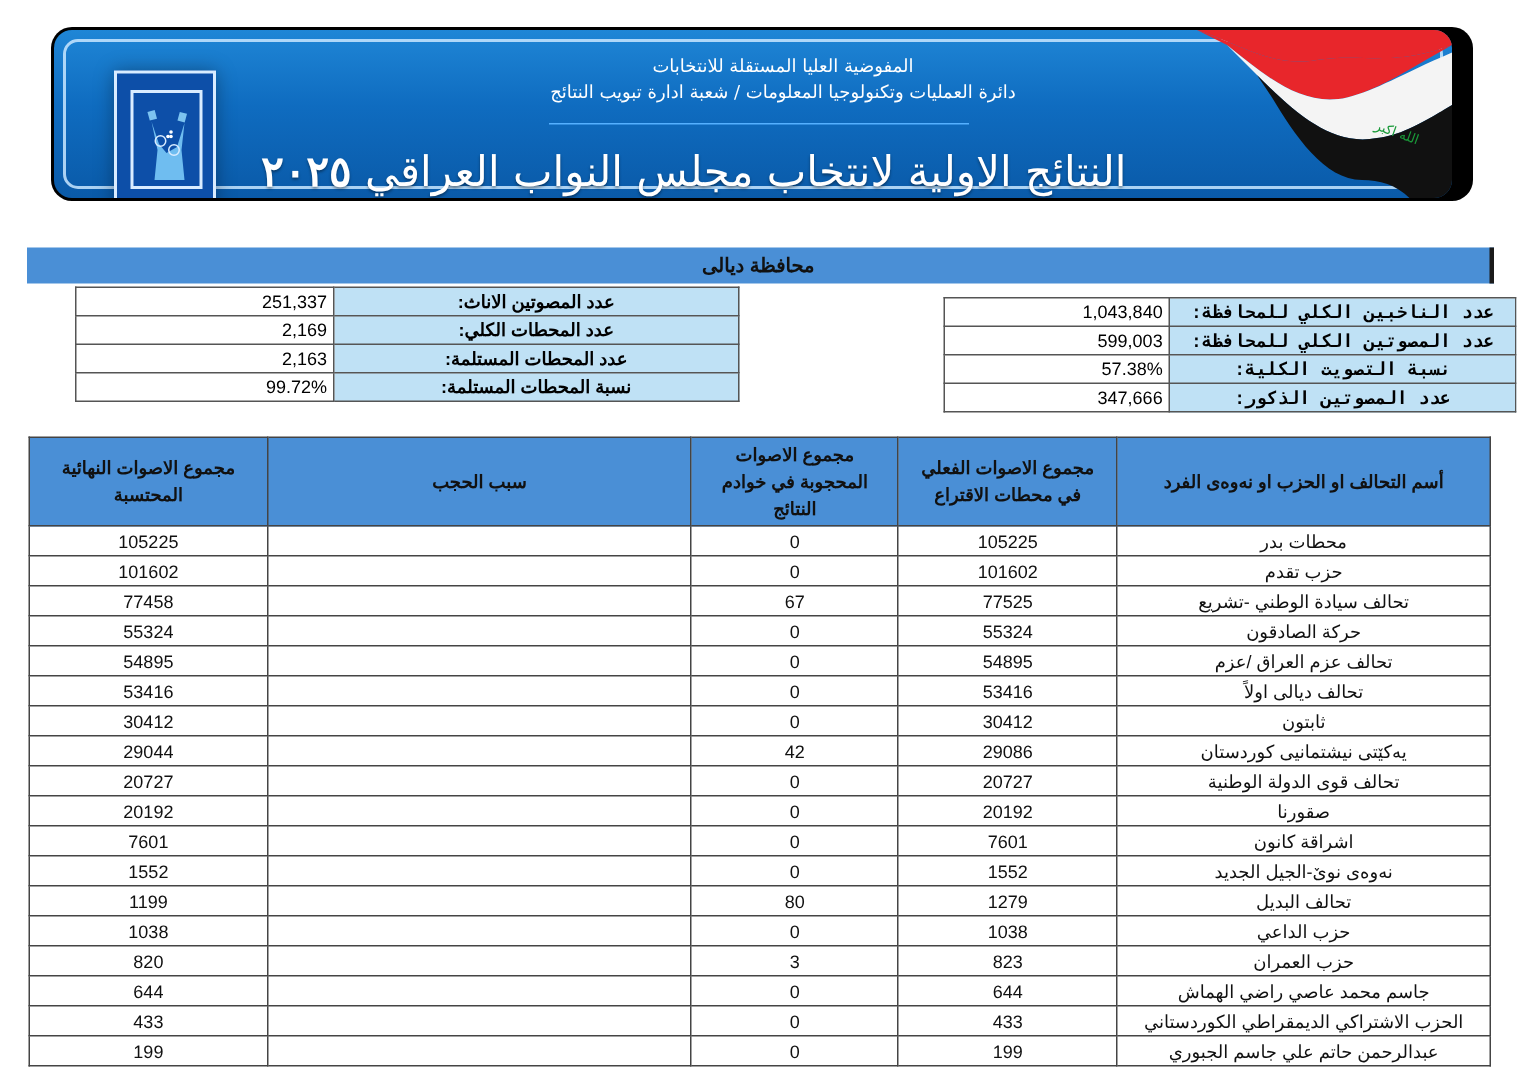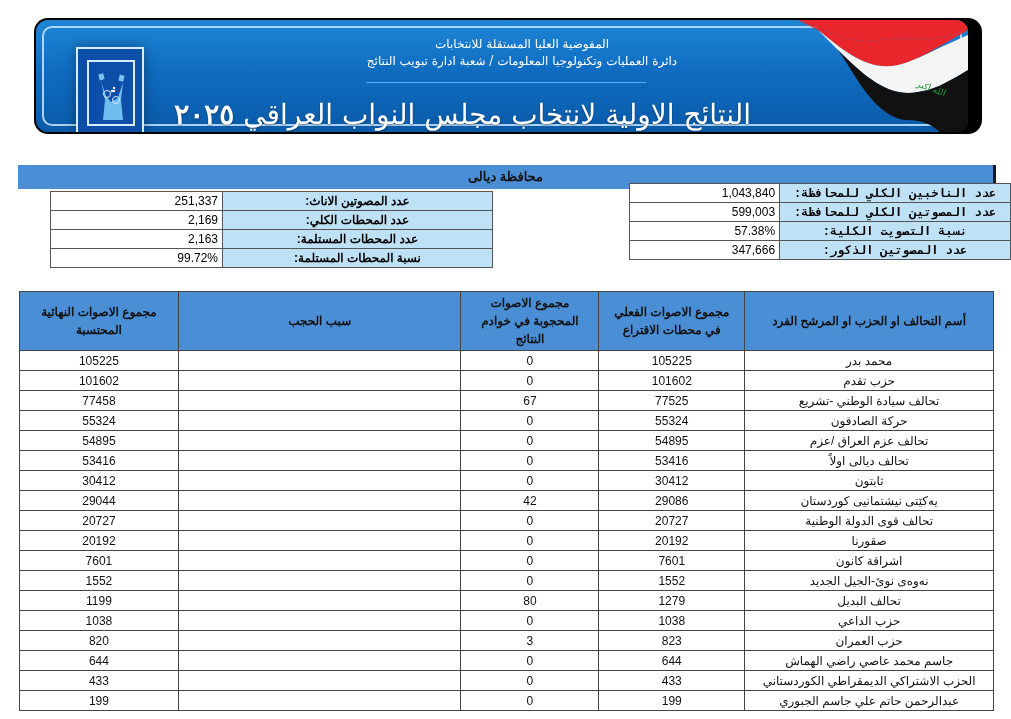--- a/index.html
+++ b/index.html
@@ -72,21 +72,21 @@
   table.summary td {
     border: 1px solid #555; height: 19px; padding: 0 4px; box-sizing: border-box;
   }
   table.summary td.lbl {
     background: #bfe1f5; direction: rtl; text-align: center; font-weight: bold; width: 270px;
   }
   table.summary td.val {
     background: #fff; text-align: right; width: 172px;
   }
   .summary-left { left: 19px; top: 191px; }
-  .summary-right { left: 598px; top: 183px; }
+  .summary-right { left: 598px; top: 198px; }
   .summary-right td.val { width: 146px; }
   .summary-right td.lbl { width: 250px; font-family: Liberation Mono, monospace; }
 
   
   table.results {
     position: absolute; left: 19px; top: 291px; width: 975px;
     border-collapse: collapse; font-size: 12px;
   }
   table.results th {
     background: #4a8fd6; color: #111; font-weight: bold; font-size: 12px;
@@ -198,30 +198,30 @@
       <col class="c-withheld">
       <col class="c-actual">
       <col class="c-name">
   </colgroup>
   <thead>
     <tr>
       <th>مجموع الاصوات النهائية المحتسبة</th>
       <th>سبب الحجب</th>
       <th>مجموع الاصوات المحجوبة في خوادم النتائج</th>
       <th>مجموع الاصوات الفعلي في محطات الاقتراع</th>
-      <th>أسم التحالف او الحزب او المرشح الفرد</th>
+      <th>أسم التحالف او الحزب او نەوەی الفرد</th>
     </tr>
   </thead>
   <tbody id="results-body">
       <tr>
         <td>105225</td>
         <td></td>
         <td>0</td>
         <td>105225</td>
-        <td class="name">محمد بدر</td>
+        <td class="name">محطات بدر</td>
       </tr>
       <tr>
         <td>101602</td>
         <td></td>
         <td>0</td>
         <td>101602</td>
         <td class="name">حزب تقدم</td>
       </tr>
       <tr>
         <td>77458</td>

